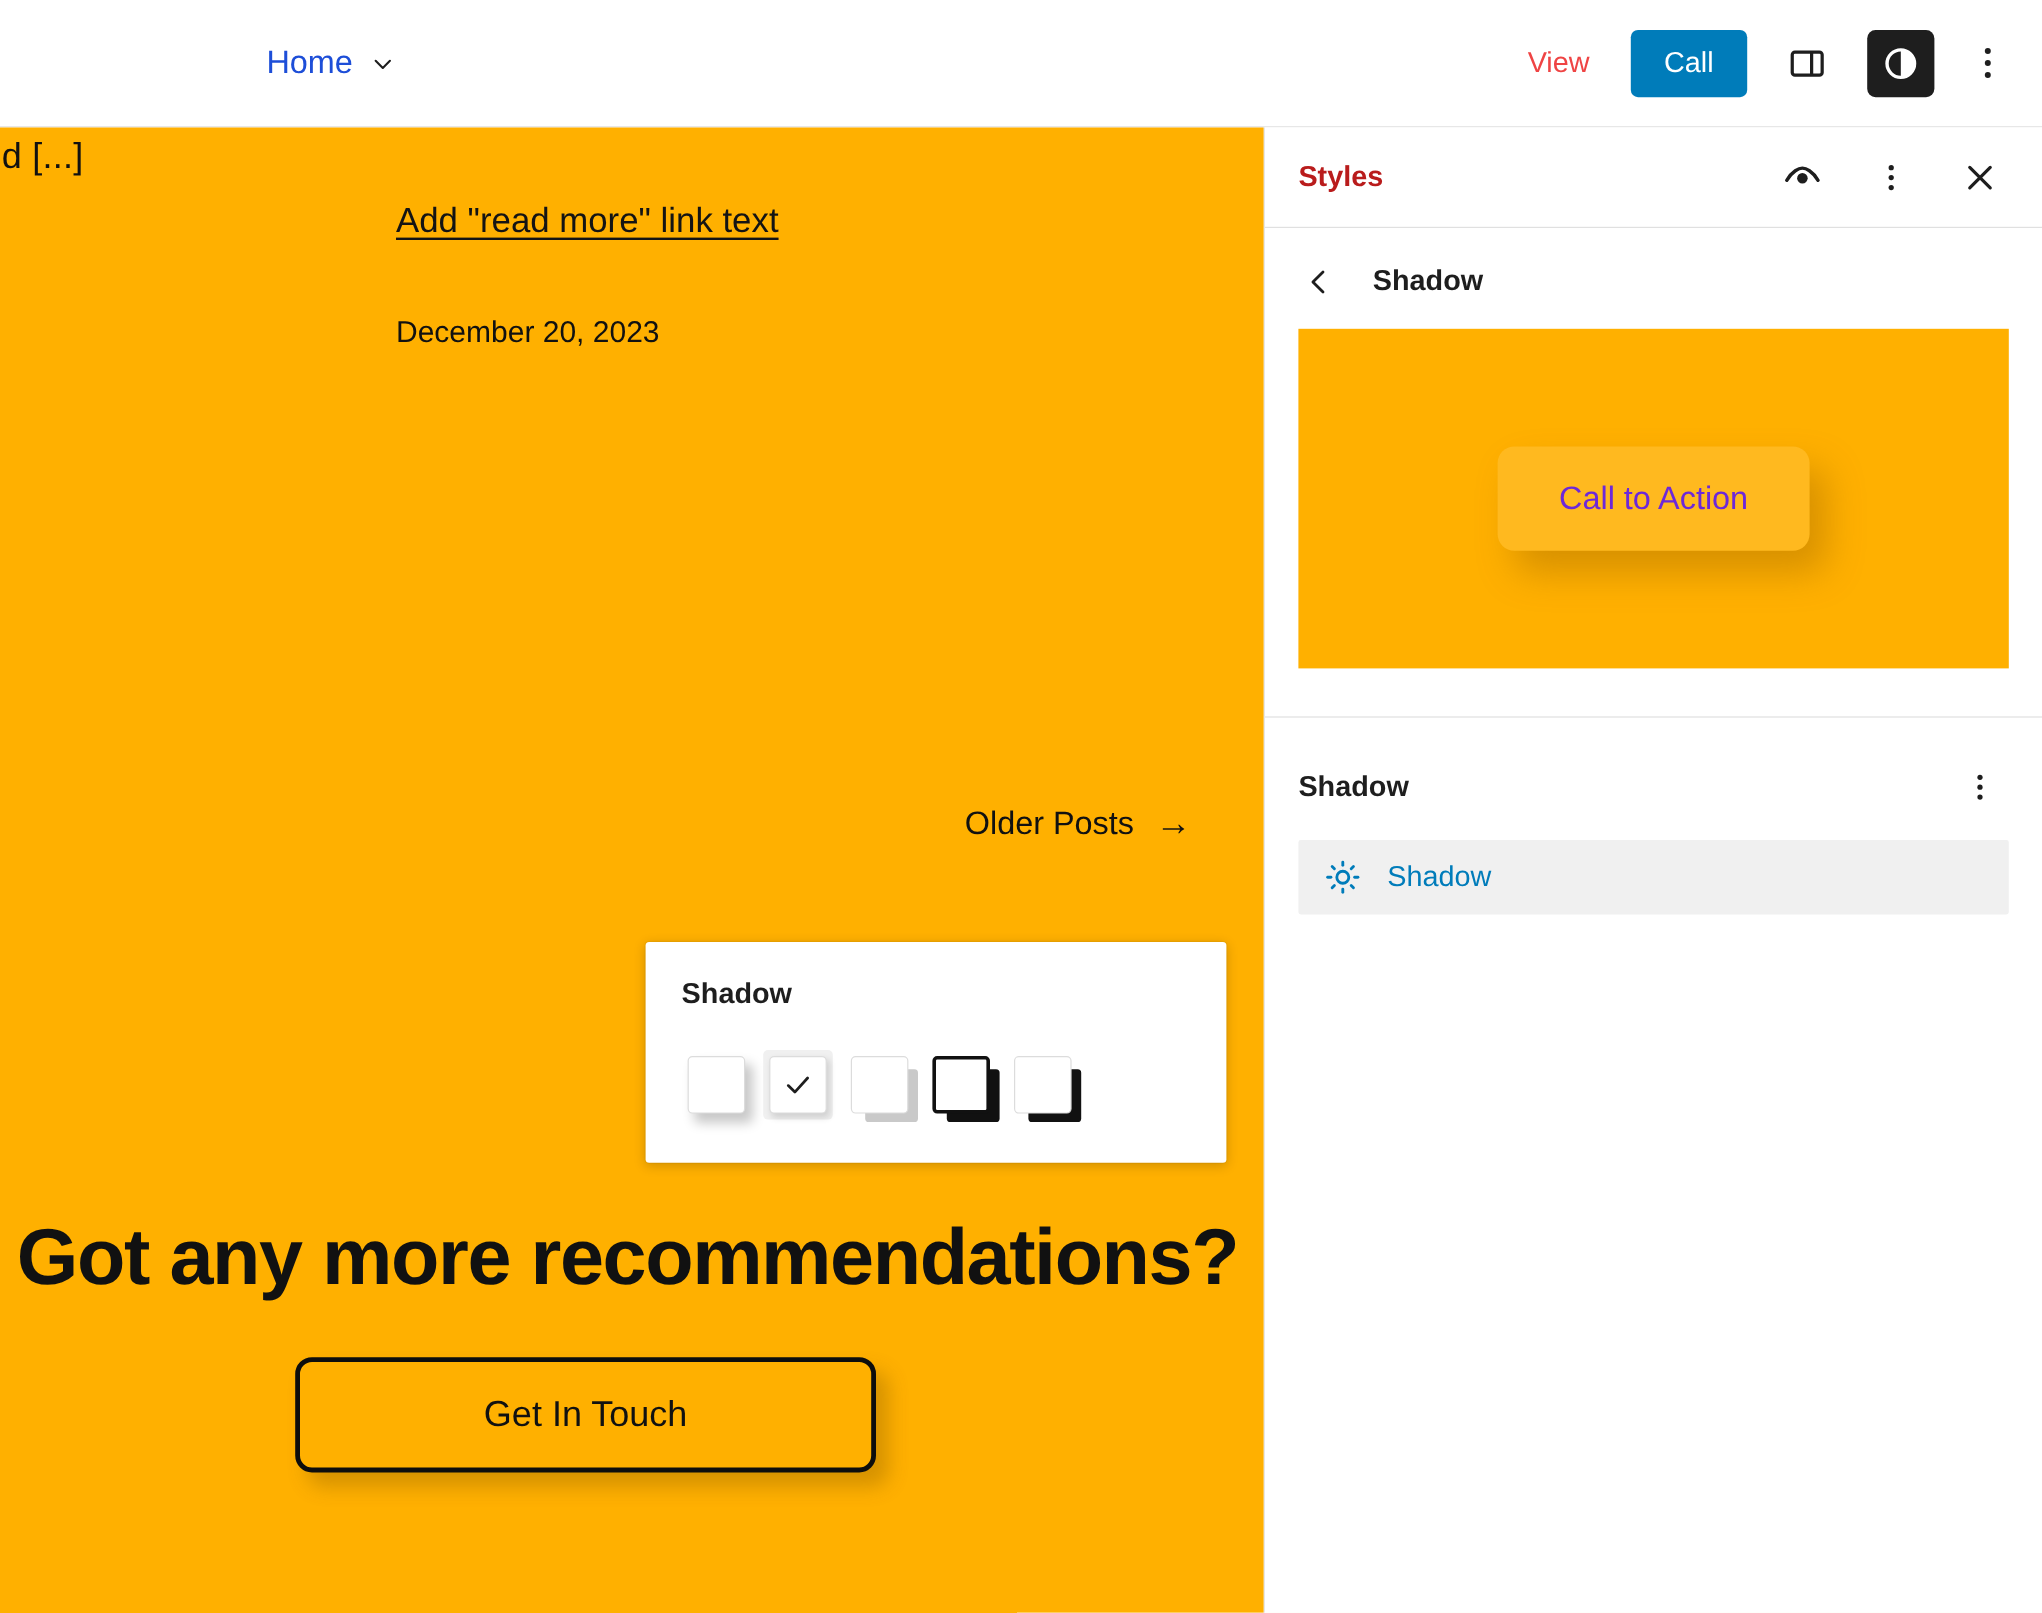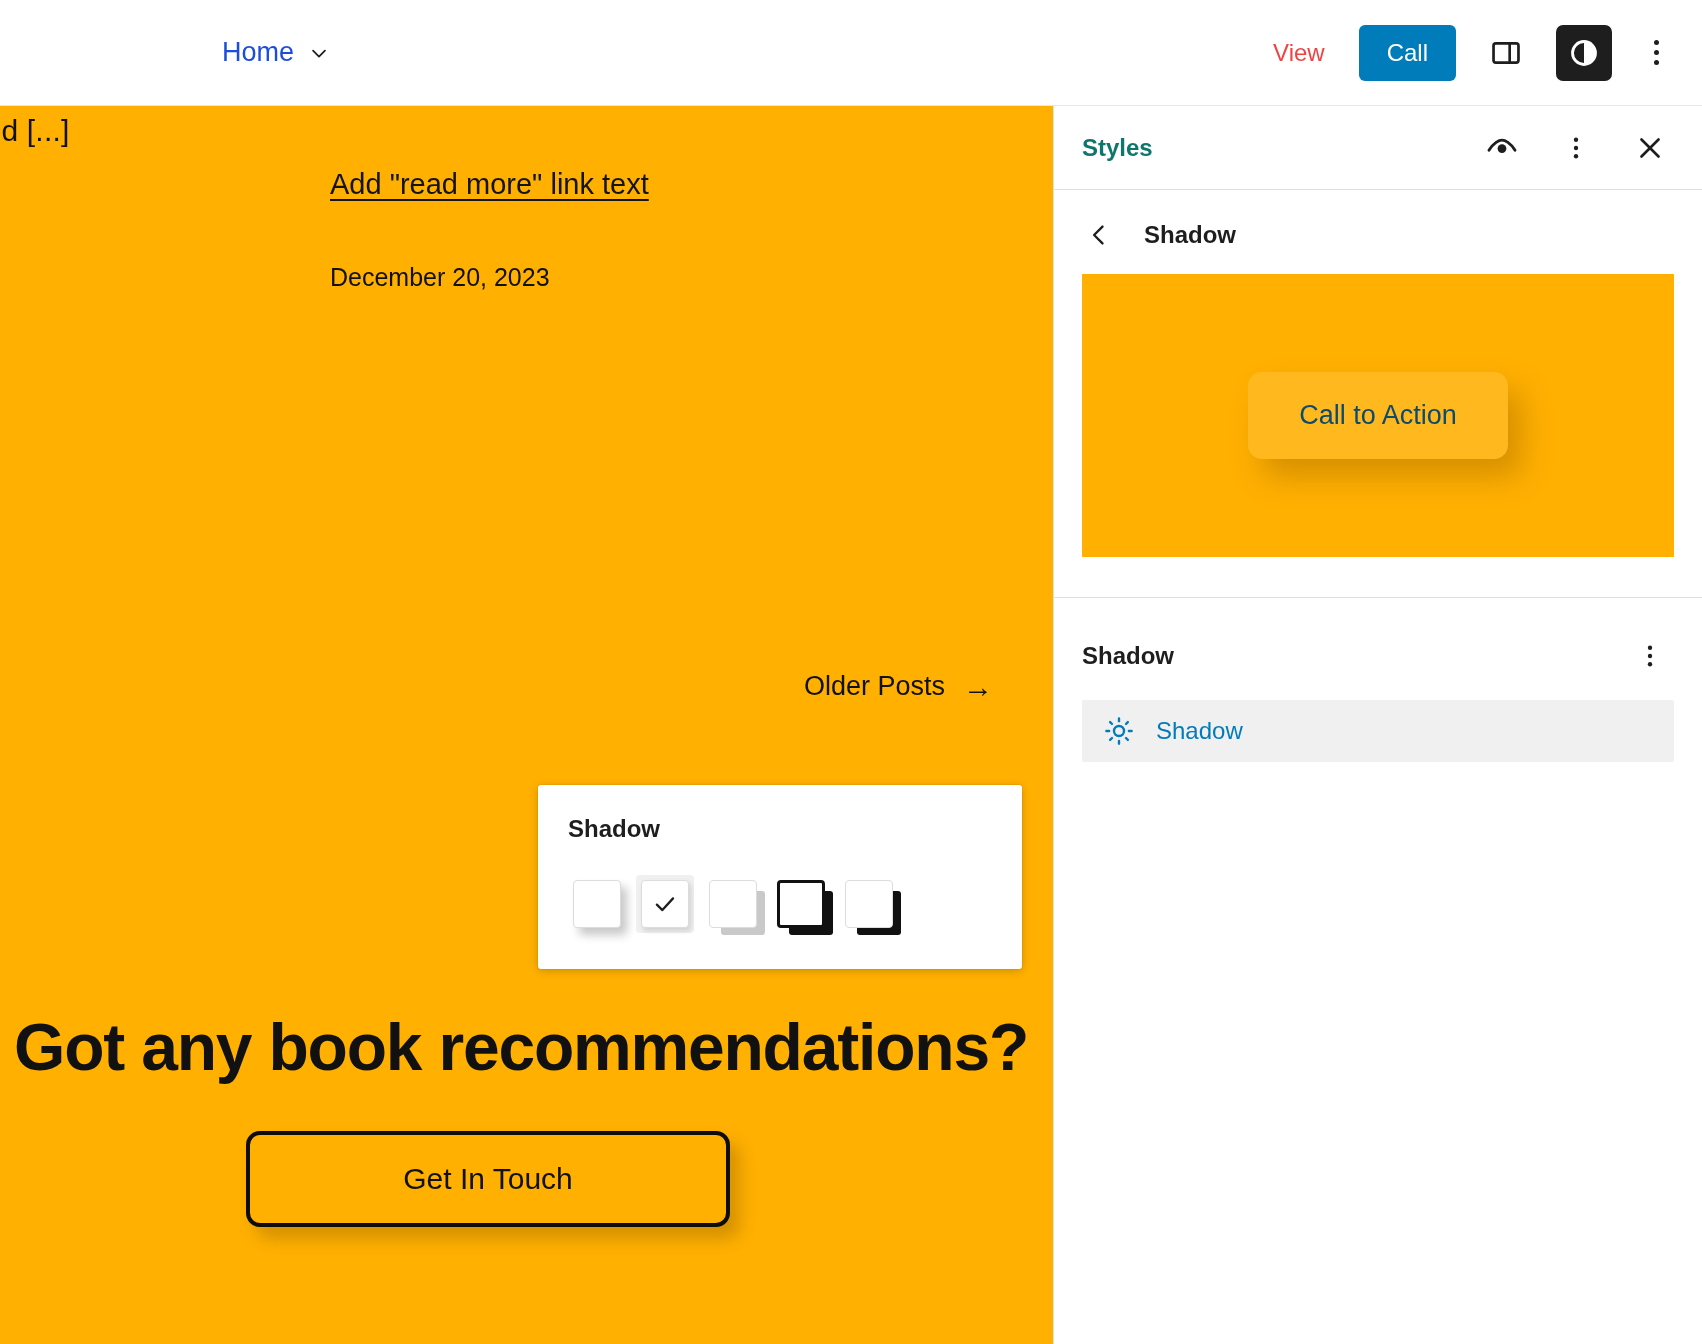--- a/index.html
+++ b/index.html
@@ -139,21 +139,21 @@
   .sidebar {
     flex: 1; background: #fff; display: flex; flex-direction: column;
     border-left: 1px solid #e0e0e0;
   }
   .sidebar-header {
     height: 84px; flex: 0 0 84px;
     display: flex; align-items: center;
     padding: 0 28px 0 28px;
     border-bottom: 1px solid #e0e0e0;
   }
-  .sidebar-header .title { font-size: 24px; font-weight: 700; color: #0f766e; }
+  .sidebar-header .title { font-size: 24px; font-weight: 700; color: #b91c1c; }
   .sidebar-header .sp { margin-left: auto; }
   .hdr-icons { display: flex; align-items: center; gap: 26px; }
   .hdr-btn {
     width: 48px; height: 48px; border: none; background: transparent;
     display: flex; align-items: center; justify-content: center; cursor: pointer; padding: 0;
   }
   .nav-row {
     display: flex; align-items: center; gap: 28px;
     padding: 28px 28px 22px 28px;
   }
@@ -164,21 +164,21 @@
   .nav-row .nav-title { font-size: 24px; font-weight: 700; color: #1e1e1e; }
 
   .preview-card {
     margin: 0 28px; height: 283px; background: #ffb000;
     position: relative; display: flex; align-items: center; justify-content: center;
     overflow: hidden;
   }
   .preview-btn {
     padding: 28px 51px; border-radius: 14px;
     background: rgba(255,255,255,0.12);
-    font-size: 27px; color: #0c4a6e;
+    font-size: 27px; color: #6d28d9;
     box-shadow: 14px 18px 30px rgba(150, 95, 0, 0.38);
   }
   .section-divider { border-top: 1px solid #e0e0e0; margin-top: 40px; }
 
   .section-head {
     display: flex; align-items: center;
     padding: 34px 28px 20px 28px;
   }
   .section-head .sec-title { font-size: 24px; font-weight: 700; color: #1e1e1e; }
   .section-head .sec-menu { margin-left: auto; }
@@ -241,21 +241,21 @@
       <div class="post-col">
         <a class="read-more" href="#">Add "read more" link text</a>
         <div class="post-date">December 20, 2023</div>
       </div>
 
       <div class="older-posts">
         <span>Older Posts</span>
         <span class="arrow">→</span>
       </div>
 
-      <div class="cta-heading">Got any book recommendations?</div>
+      <div class="cta-heading">Got any more recommendations?</div>
 
       <div class="cta-btn-wrap">
         <button class="cta-btn">Get In Touch</button>
       </div>
 
       <div class="shadow-popover">
         <div class="pop-title">Shadow</div>
         <div class="swatch-row">
 
           <div class="swatch s-natural">

